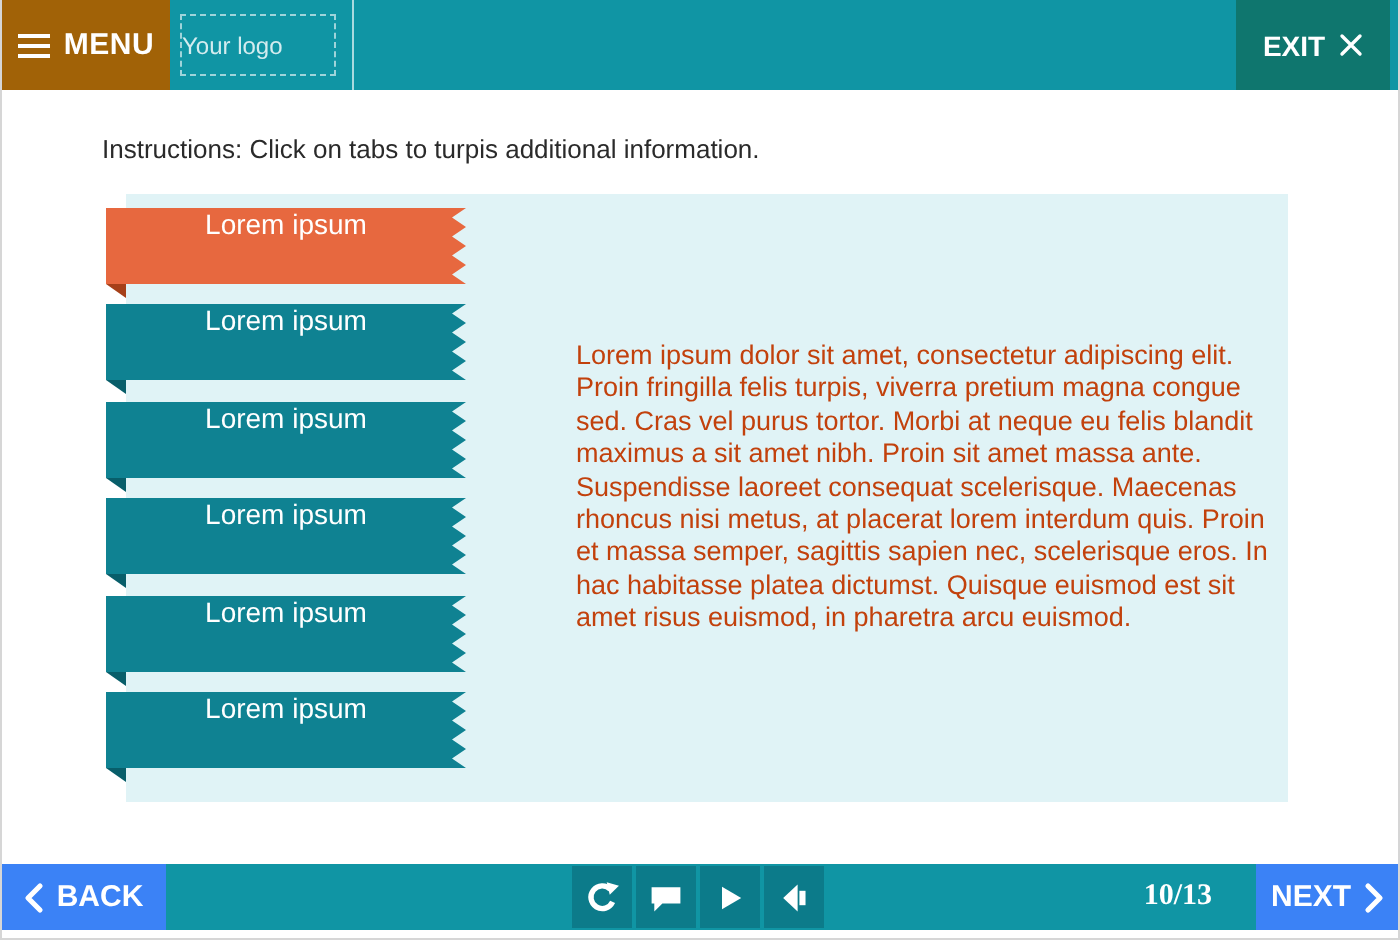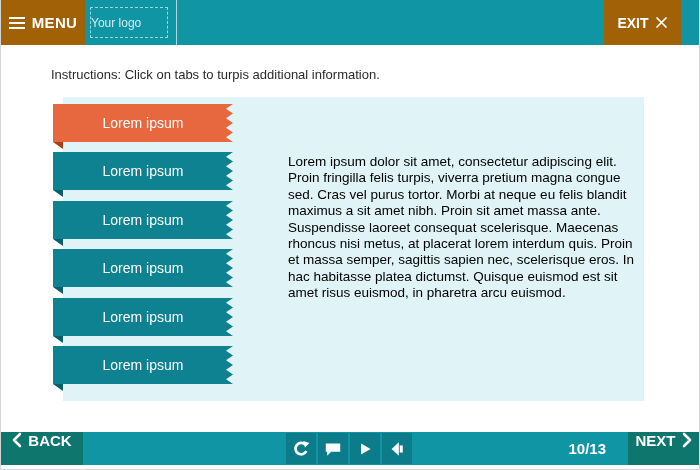--- a/index.html
+++ b/index.html
@@ -27,71 +27,71 @@
     border:1px dashed rgba(255,255,255,.6);
     display:flex; align-items:center; justify-content:flex-start;
     color:rgba(255,255,255,.82); font-size:12px;
   }
   .header-divider { position:absolute; left:175px; top:0; width:1px; height:45px; background:rgba(255,255,255,.65); }
   .title-block { position:absolute; left:187px; top:5px; color:#ffffff; }
   .theme-title { font-size:15px; line-height:18px; }
   .slide-title { font-size:13px; line-height:16px; }
 
   .exit-box {
-    position:absolute; right:18px; top:0; width:77px; height:45px; background:#a16207;
+    position:absolute; right:4px; top:0; width:77px; height:45px; background:#0f766e;
     display:flex; align-items:center; justify-content:center; gap:6px; cursor:pointer;
     color:#ffffff; font-size:14px; font-weight:bold;
   }
 
   
   .instructions { position:absolute; left:50px; top:67px; font-size:13px; color:#2a2a2a; }
 
   .panel { position:absolute; left:62px; top:97px; width:581px; height:304px; background:#E0F3F6; }
 
   .tab { position:absolute; left:52px; width:180px; height:38px; cursor:pointer; }
   .tab .ribbon {
-    position:absolute; inset:0; display:flex; align-items:center; justify-content:center;
+    position:absolute; inset:0; display:flex; justify-content:center;
     color:#ffffff; font-size:14px;
     clip-path:polygon(0 0,180px 0,173px 4.75px,180px 9.5px,173px 14.25px,180px 19px,
                       173px 23.75px,180px 28.5px,173px 33.25px,180px 38px,0 38px);
   }
   .tab .fold {
     position:absolute; left:0; top:38px; width:10px; height:7px;
     clip-path:polygon(0 0,100% 0,100% 100%);
   }
   .tab--orange .ribbon { background:#E7683F; }
   .tab--orange .fold   { background:#A64019; }
   .tab--teal .ribbon   { background:#0F8292; }
   .tab--teal .fold     { background:#085E6A; }
   .tab-1 { top:104px; } .tab-2 { top:152px; } .tab-3 { top:201px; }
   .tab-4 { top:249px; } .tab-5 { top:298px; } .tab-6 { top:346px; }
 
   .body-text {
-    position:absolute; left:287px; top:154px; width:350px;
-    font-size:13.5px; line-height:16.4px; color:#000000;
+    position:absolute; left:287px; top:170px; width:350px;
+    font-size:13.5px; line-height:16.4px; color:#c2410c;
   }
 
   
   .footer { position:absolute; left:0; right:0; bottom:4px; height:33px; background:#1095A4; }
   .back-box, .next-box {
-    position:absolute; top:0; height:33px; background:#0f766e;
-    display:flex; align-items:flex-start; justify-content:center; gap:6px; cursor:pointer;
+    position:absolute; top:0; height:33px; background:#3b82f6;
+    display:flex; align-items:center; justify-content:center; gap:6px; cursor:pointer;
     color:#ffffff; font-size:15px; font-weight:bold;
   }
   .back-box { left:0; width:82px; }
   .next-box { right:0; width:71px; }
 
   .player-icons { position:absolute; left:285px; top:1px; display:flex; gap:2px; }
   .icon-btn {
     width:30px; height:31px; background:#0C7B8A; cursor:pointer;
     display:flex; align-items:center; justify-content:center;
   }
   .page-indicator {
     position:absolute; right:93px; top:0; height:33px; display:flex; align-items:center;
-    color:#ffffff; font-size:15px; font-weight:bold;
+    color:#ffffff; font-size:15px; font-weight:bold;font-family:Liberation Serif, serif;
   }
   svg { display:block; }
 </style>
 </head>
 <body>
 
 <div class="slide">
 
   <div class="header">
     <div class="menu-box">

